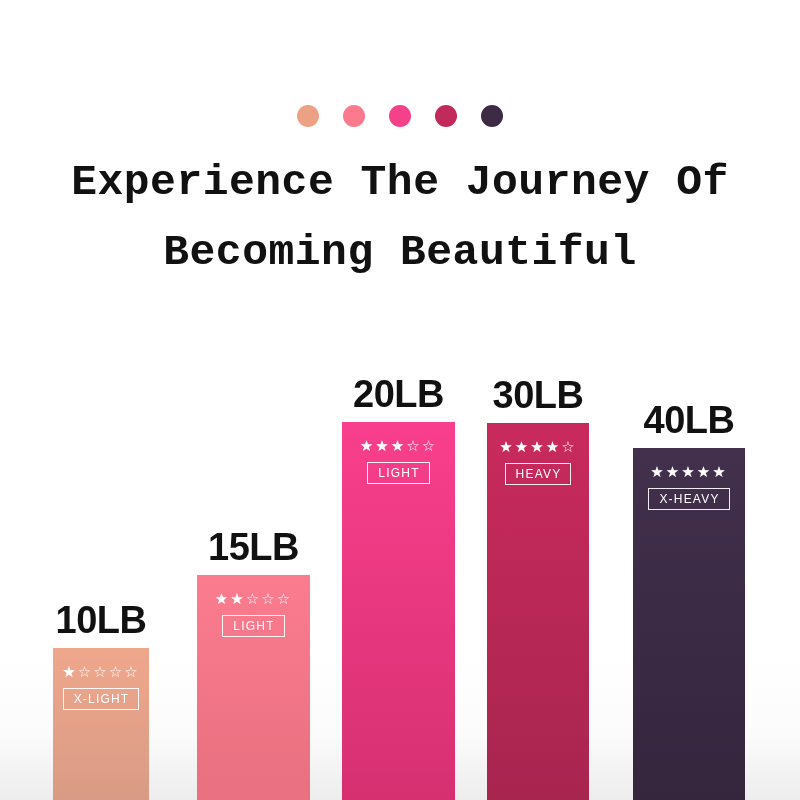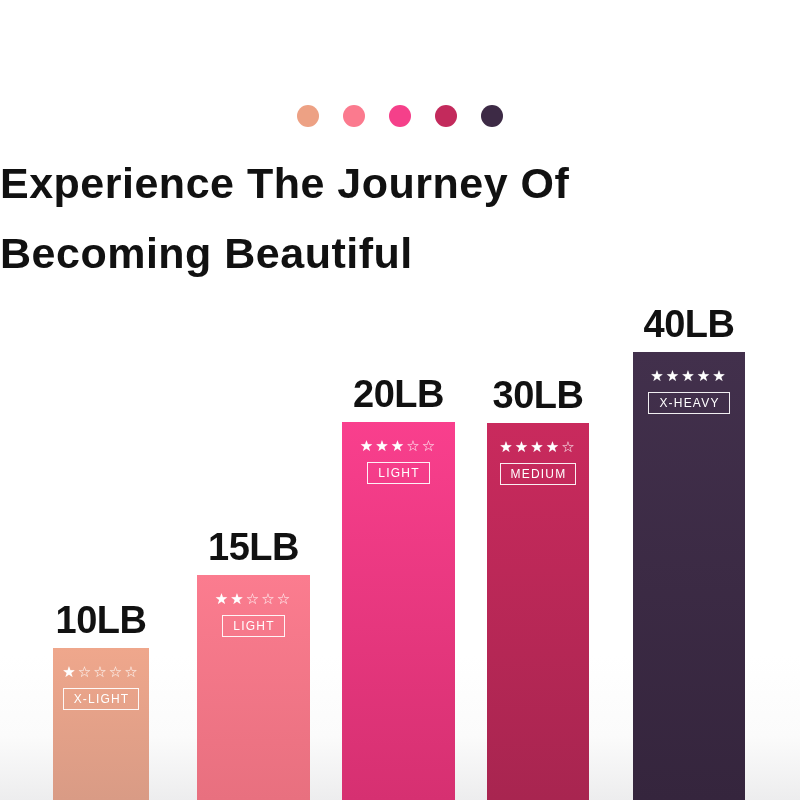--- a/index.html
+++ b/index.html
@@ -37,26 +37,27 @@
     height: 22px;
     border-radius: 50%;
   }
 
   
   .headline {
     position: absolute;
     top: 148px;
     left: 0;
     width: 800px;
+    text-align: center;
     color: #111111;
     font-weight: 700;
     font-size: 43px;
     line-height: 70px;
     letter-spacing: 0.5px;
-    font-family: Liberation Sans, sans-serif;
+    font-family: Liberation Mono, monospace;
   }
   .headline .line {
     display: block;
     white-space: nowrap;
   }
 
   
   .chart {
     position: absolute;
     left: 0;
@@ -151,24 +152,24 @@
         <div class="bar-value">20LB</div>
         <div class="bar" style="background: linear-gradient(rgb(249, 63, 141) 0%, rgb(214, 48, 113) 100%);">
           <div class="stars"><span class="star-on">★</span><span class="star-on">★</span><span class="star-on">★</span><span class="star-off">☆</span><span class="star-off">☆</span></div>
           <div class="badge">LIGHT</div>
         </div>
       </div>
       <div class="bar-group" style="left: 487px; width: 102px; height: 377px;">
         <div class="bar-value">30LB</div>
         <div class="bar" style="background: linear-gradient(rgb(201, 42, 93) 0%, rgb(168, 37, 80) 100%);">
           <div class="stars"><span class="star-on">★</span><span class="star-on">★</span><span class="star-on">★</span><span class="star-on">★</span><span class="star-off">☆</span></div>
-          <div class="badge">MEDIUM</div>
+          <div class="badge">HEAVY</div>
         </div>
       </div>
-      <div class="bar-group" style="left: 633px; width: 112px; height: 448px; margin-top: 39px;">
+      <div class="bar-group" style="left: 633px; width: 112px; height: 352px; margin-top: 39px;">
         <div class="bar-value">40LB</div>
         <div class="bar" style="background: linear-gradient(rgb(66, 48, 76) 0%, rgb(53, 37, 61) 100%);">
           <div class="stars"><span class="star-on">★</span><span class="star-on">★</span><span class="star-on">★</span><span class="star-on">★</span><span class="star-on">★</span></div>
           <div class="badge">X-HEAVY</div>
         </div>
       </div>
     </div>
 
 </div>
 

